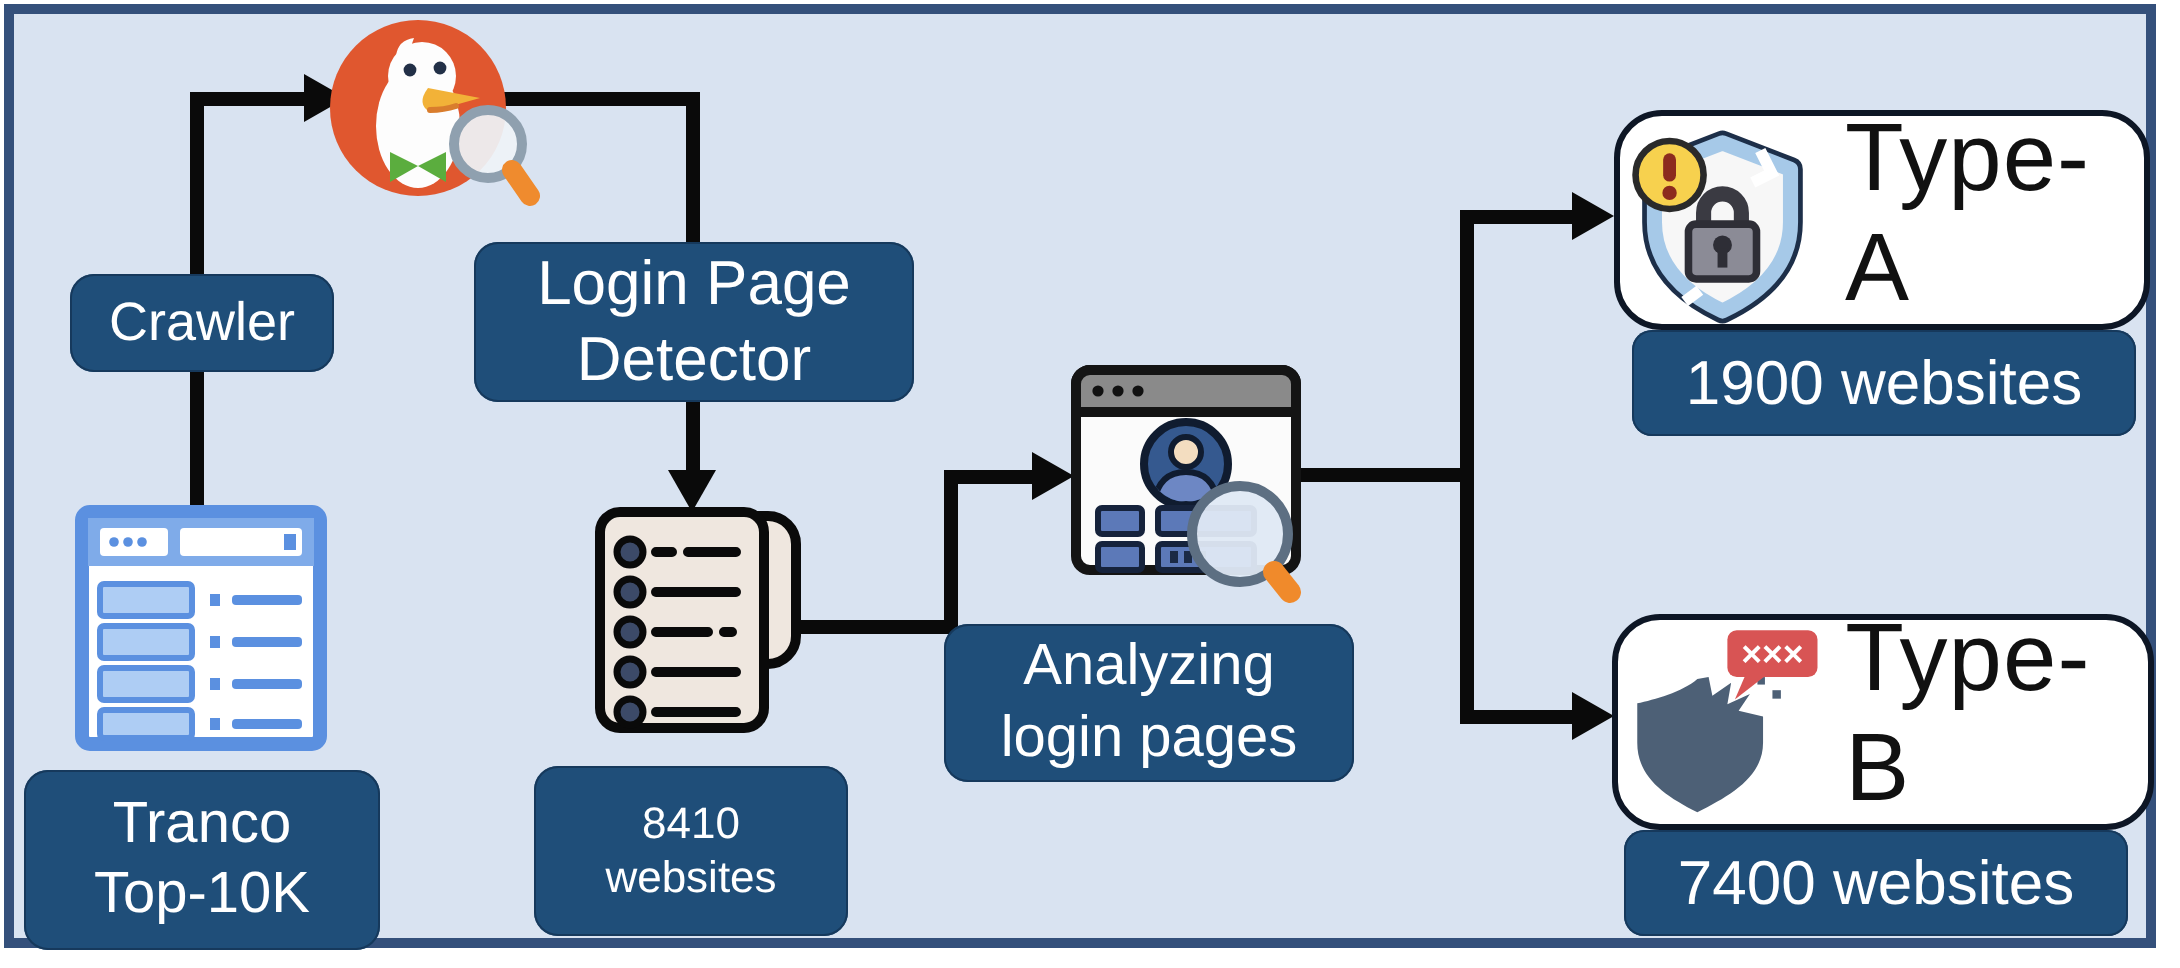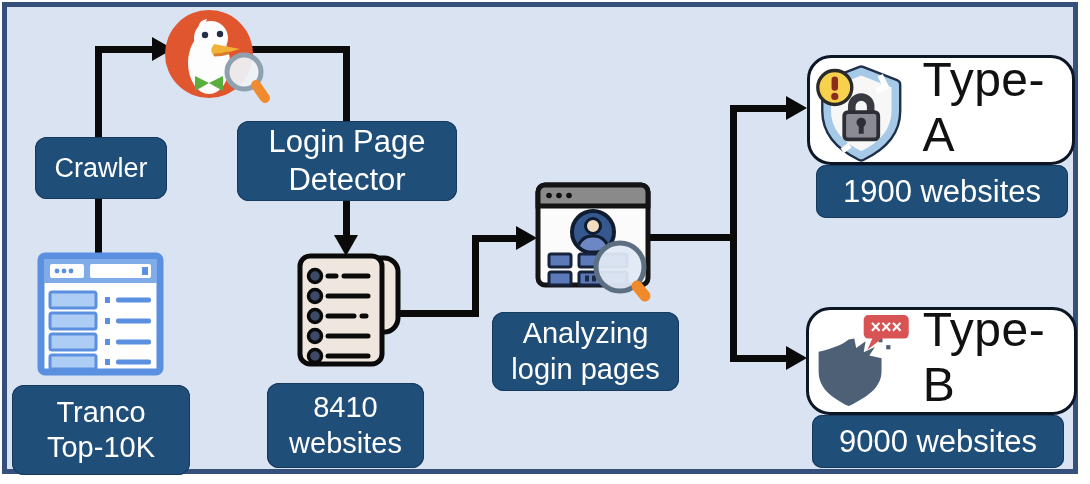--- a/index.html
+++ b/index.html
@@ -54,50 +54,50 @@
   <div class="line under" style="left:472px;top:235px;width:46px;height:7px"></div>
   <div class="ah-right" style="left:516px;top:226px"></div>
 
   <div class="line under" style="left:649px;top:234px;width:88px;height:7px"></div>
   <div class="line under" style="left:730px;top:105px;width:7px;height:257px"></div>
   <div class="line under" style="left:730px;top:105px;width:58px;height:7px"></div>
   <div class="ah-right" style="left:786px;top:96px"></div>
   <div class="line under" style="left:730px;top:355px;width:58px;height:7px"></div>
   <div class="ah-right" style="left:786px;top:346px"></div>
 
-  <div class="bluebox" style="left:35px;top:137px;width:132px;height:62px;font-size:27px">
+  <div class="bluebox" style="left:35px;top:137px;width:132px;height:49px;font-size:27px">
     <span>Crawler</span>
   </div>
 
   <div class="bluebox" style="left:237px;top:121px;width:220px;height:80px;font-size:31px">
     <span>Login Page
 Detector</span>
   </div>
 
   <div class="bluebox" style="left:12px;top:385px;width:178px;height:90px;font-size:29px">
     <span>Tranco
 Top-10K</span>
   </div>
 
-  <div class="bluebox" style="left:267px;top:383px;width:157px;height:85px;font-size:29px">
+  <div class="bluebox" style="left:267px;top:383px;width:157px;height:85px;font-size:22px">
     <span>8410
 websites</span>
   </div>
 
-  <div class="bluebox" style="left:492px;top:312px;width:187px;height:79px;font-size:29px">
+  <div class="bluebox" style="left:472px;top:312px;width:205px;height:79px;font-size:29px">
     <span>Analyzing
 login pages</span>
   </div>
 
   <div class="bluebox" style="left:816px;top:165px;width:252px;height:53px;font-size:31px;border-radius:10px">
     <span>1900 websites</span>
   </div>
 
   <div class="bluebox" style="left:812px;top:415px;width:252px;height:53px;font-size:31px;border-radius:10px">
-    <span>9000 websites</span>
+    <span>7400 websites</span>
   </div>
 
   <div class="typebox" style="left:807px;top:55px;width:262px;height:104px">
     <svg class="icon" style="position:static;margin-left:4px" width="98" height="98" viewBox="0 0 100 100">
       <path d="M50 6 L86 20 V48 Q86 78 50 95 Q14 78 14 48 V20 Z" fill="#f7f7f7" stroke="#1d2f49" stroke-width="13" stroke-linejoin="round"></path>
       <path d="M50 6 L86 20 V48 Q86 78 50 95 Q14 78 14 48 V20 Z" fill="#f7f7f7" stroke="#a6c9e8" stroke-width="8" stroke-linejoin="round"></path>
       <path d="M70 10 L76 22 L66 27" fill="none" stroke="#ffffff" stroke-width="6"></path>
       <path d="M30 90 L38 84" fill="none" stroke="#ffffff" stroke-width="6"></path>
       <path d="M40 52 v-9 a10 10 0 0 1 20 0 v9" fill="none" stroke="#3a3a42" stroke-width="8"></path>
       <rect x="32" y="49" width="36" height="29" rx="4" fill="#8b8b96" stroke="#2e2e36" stroke-width="4"></rect>

